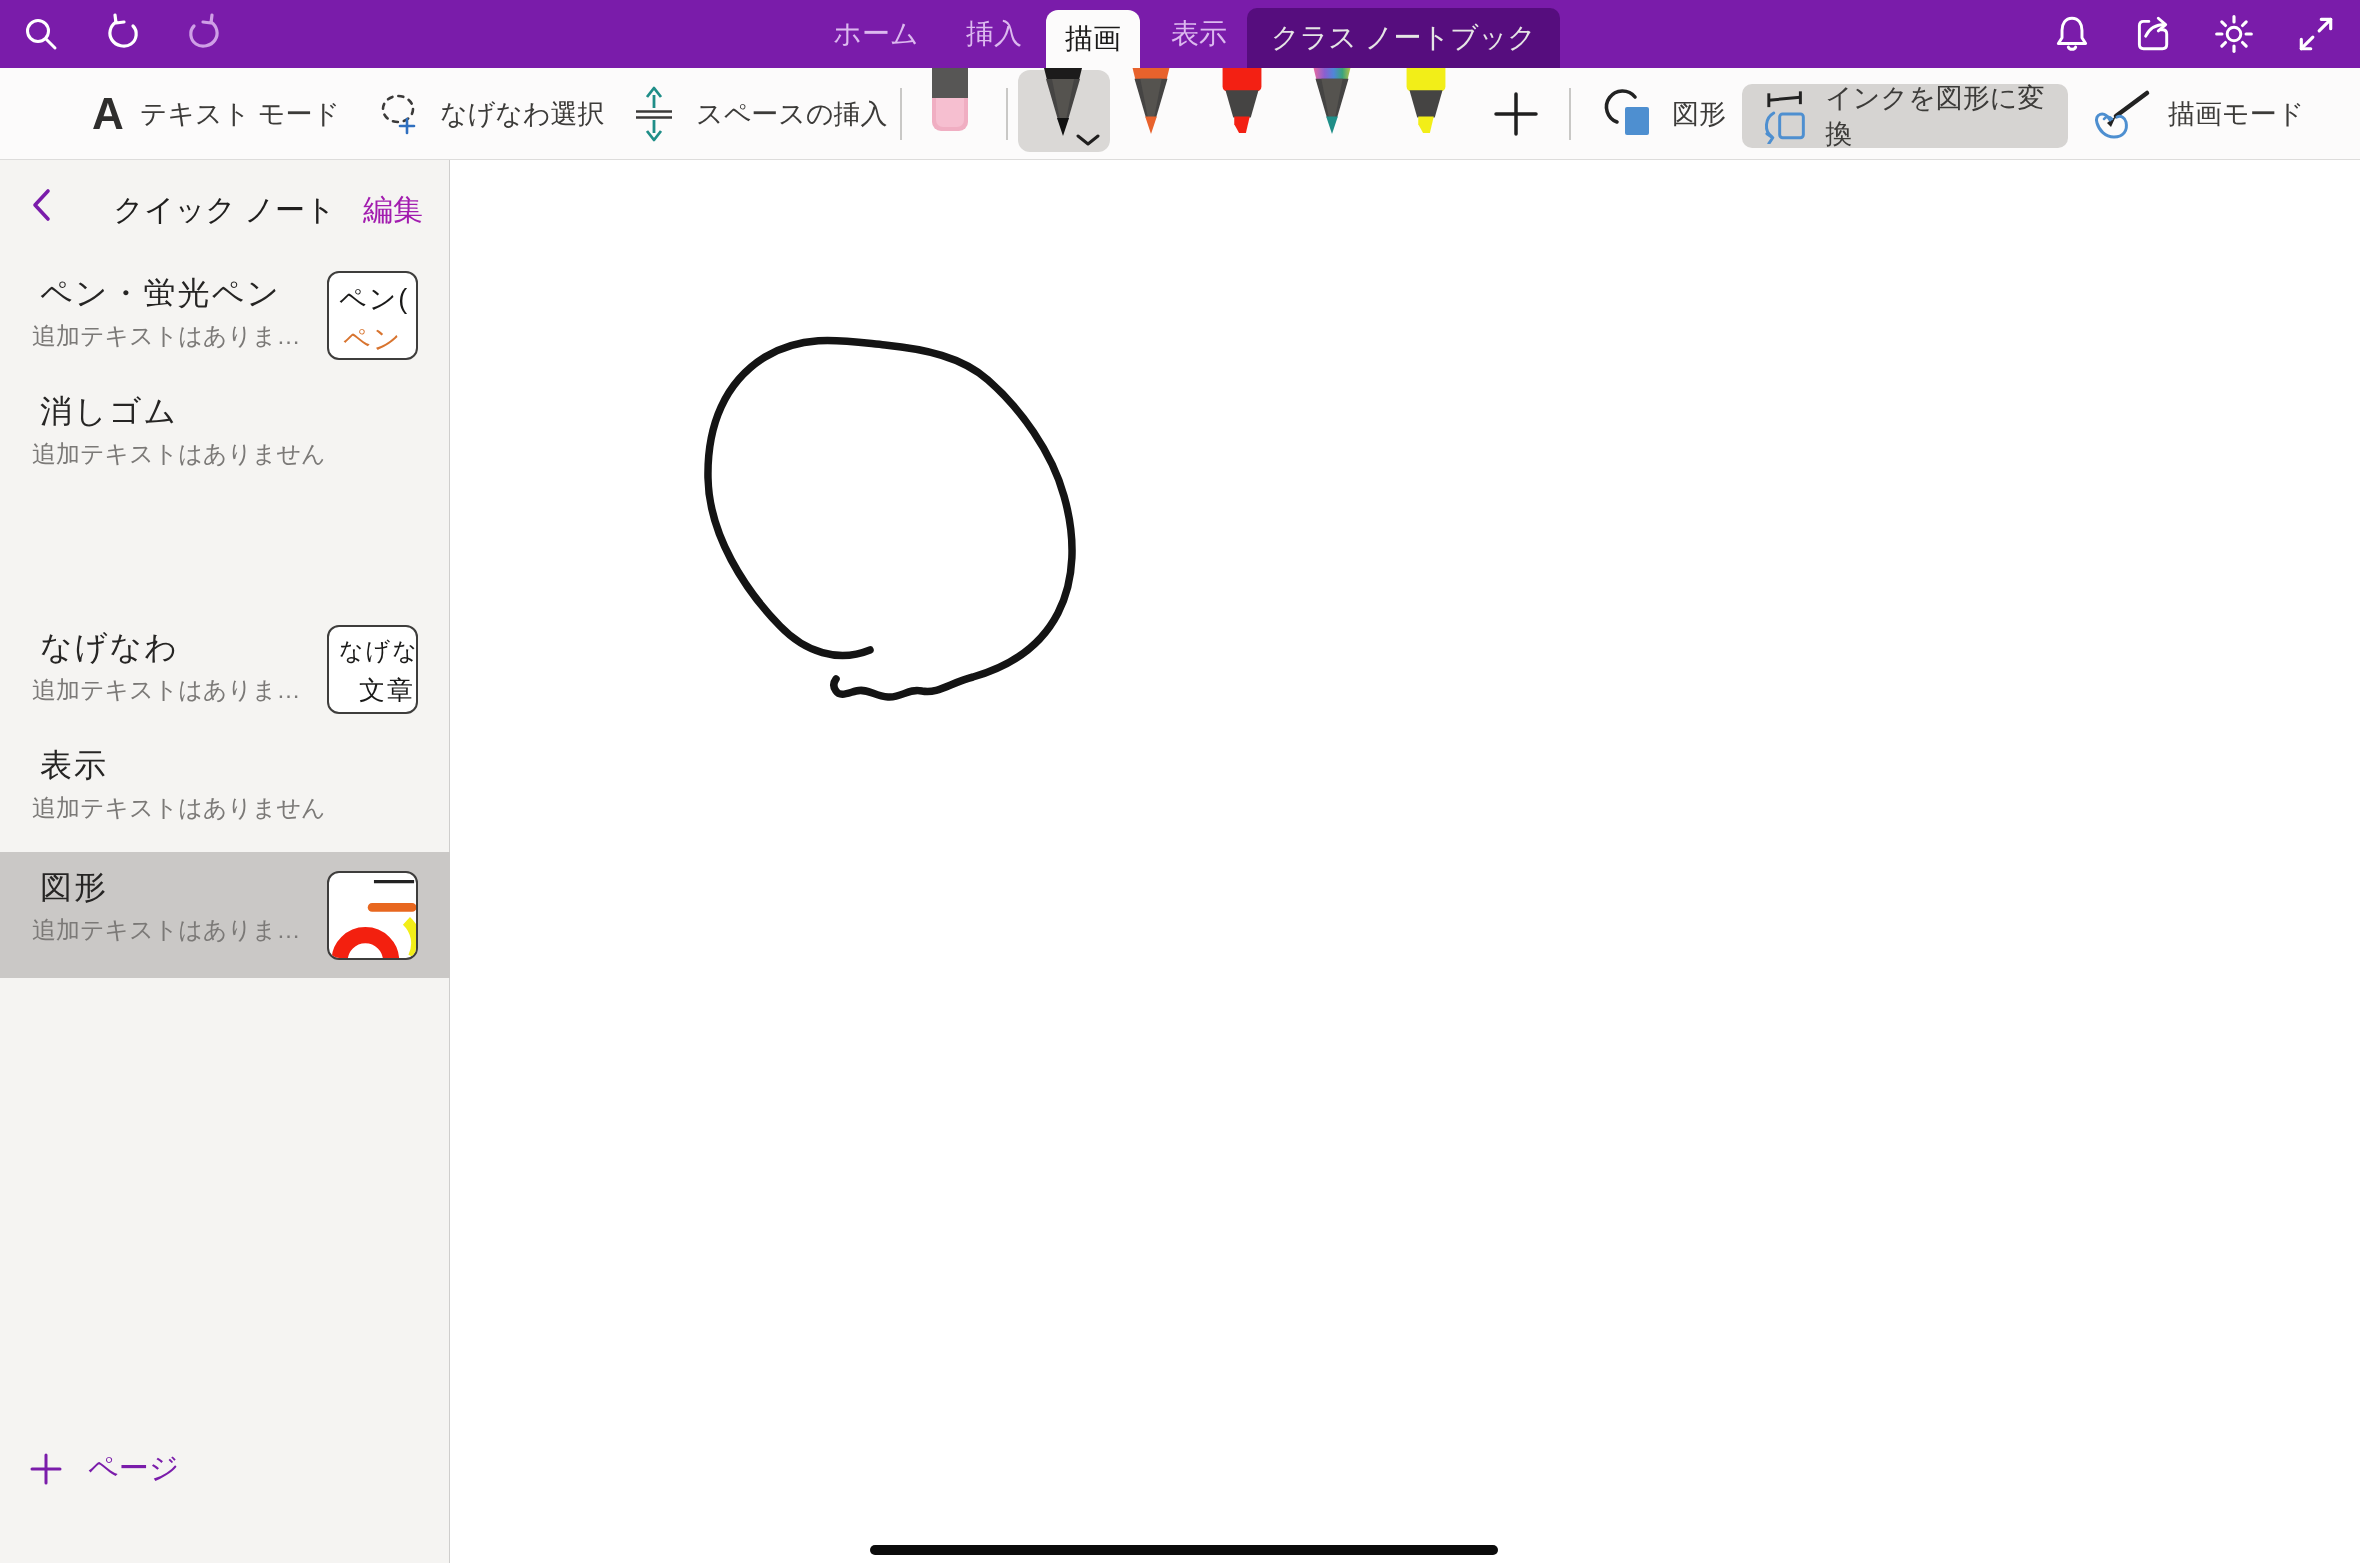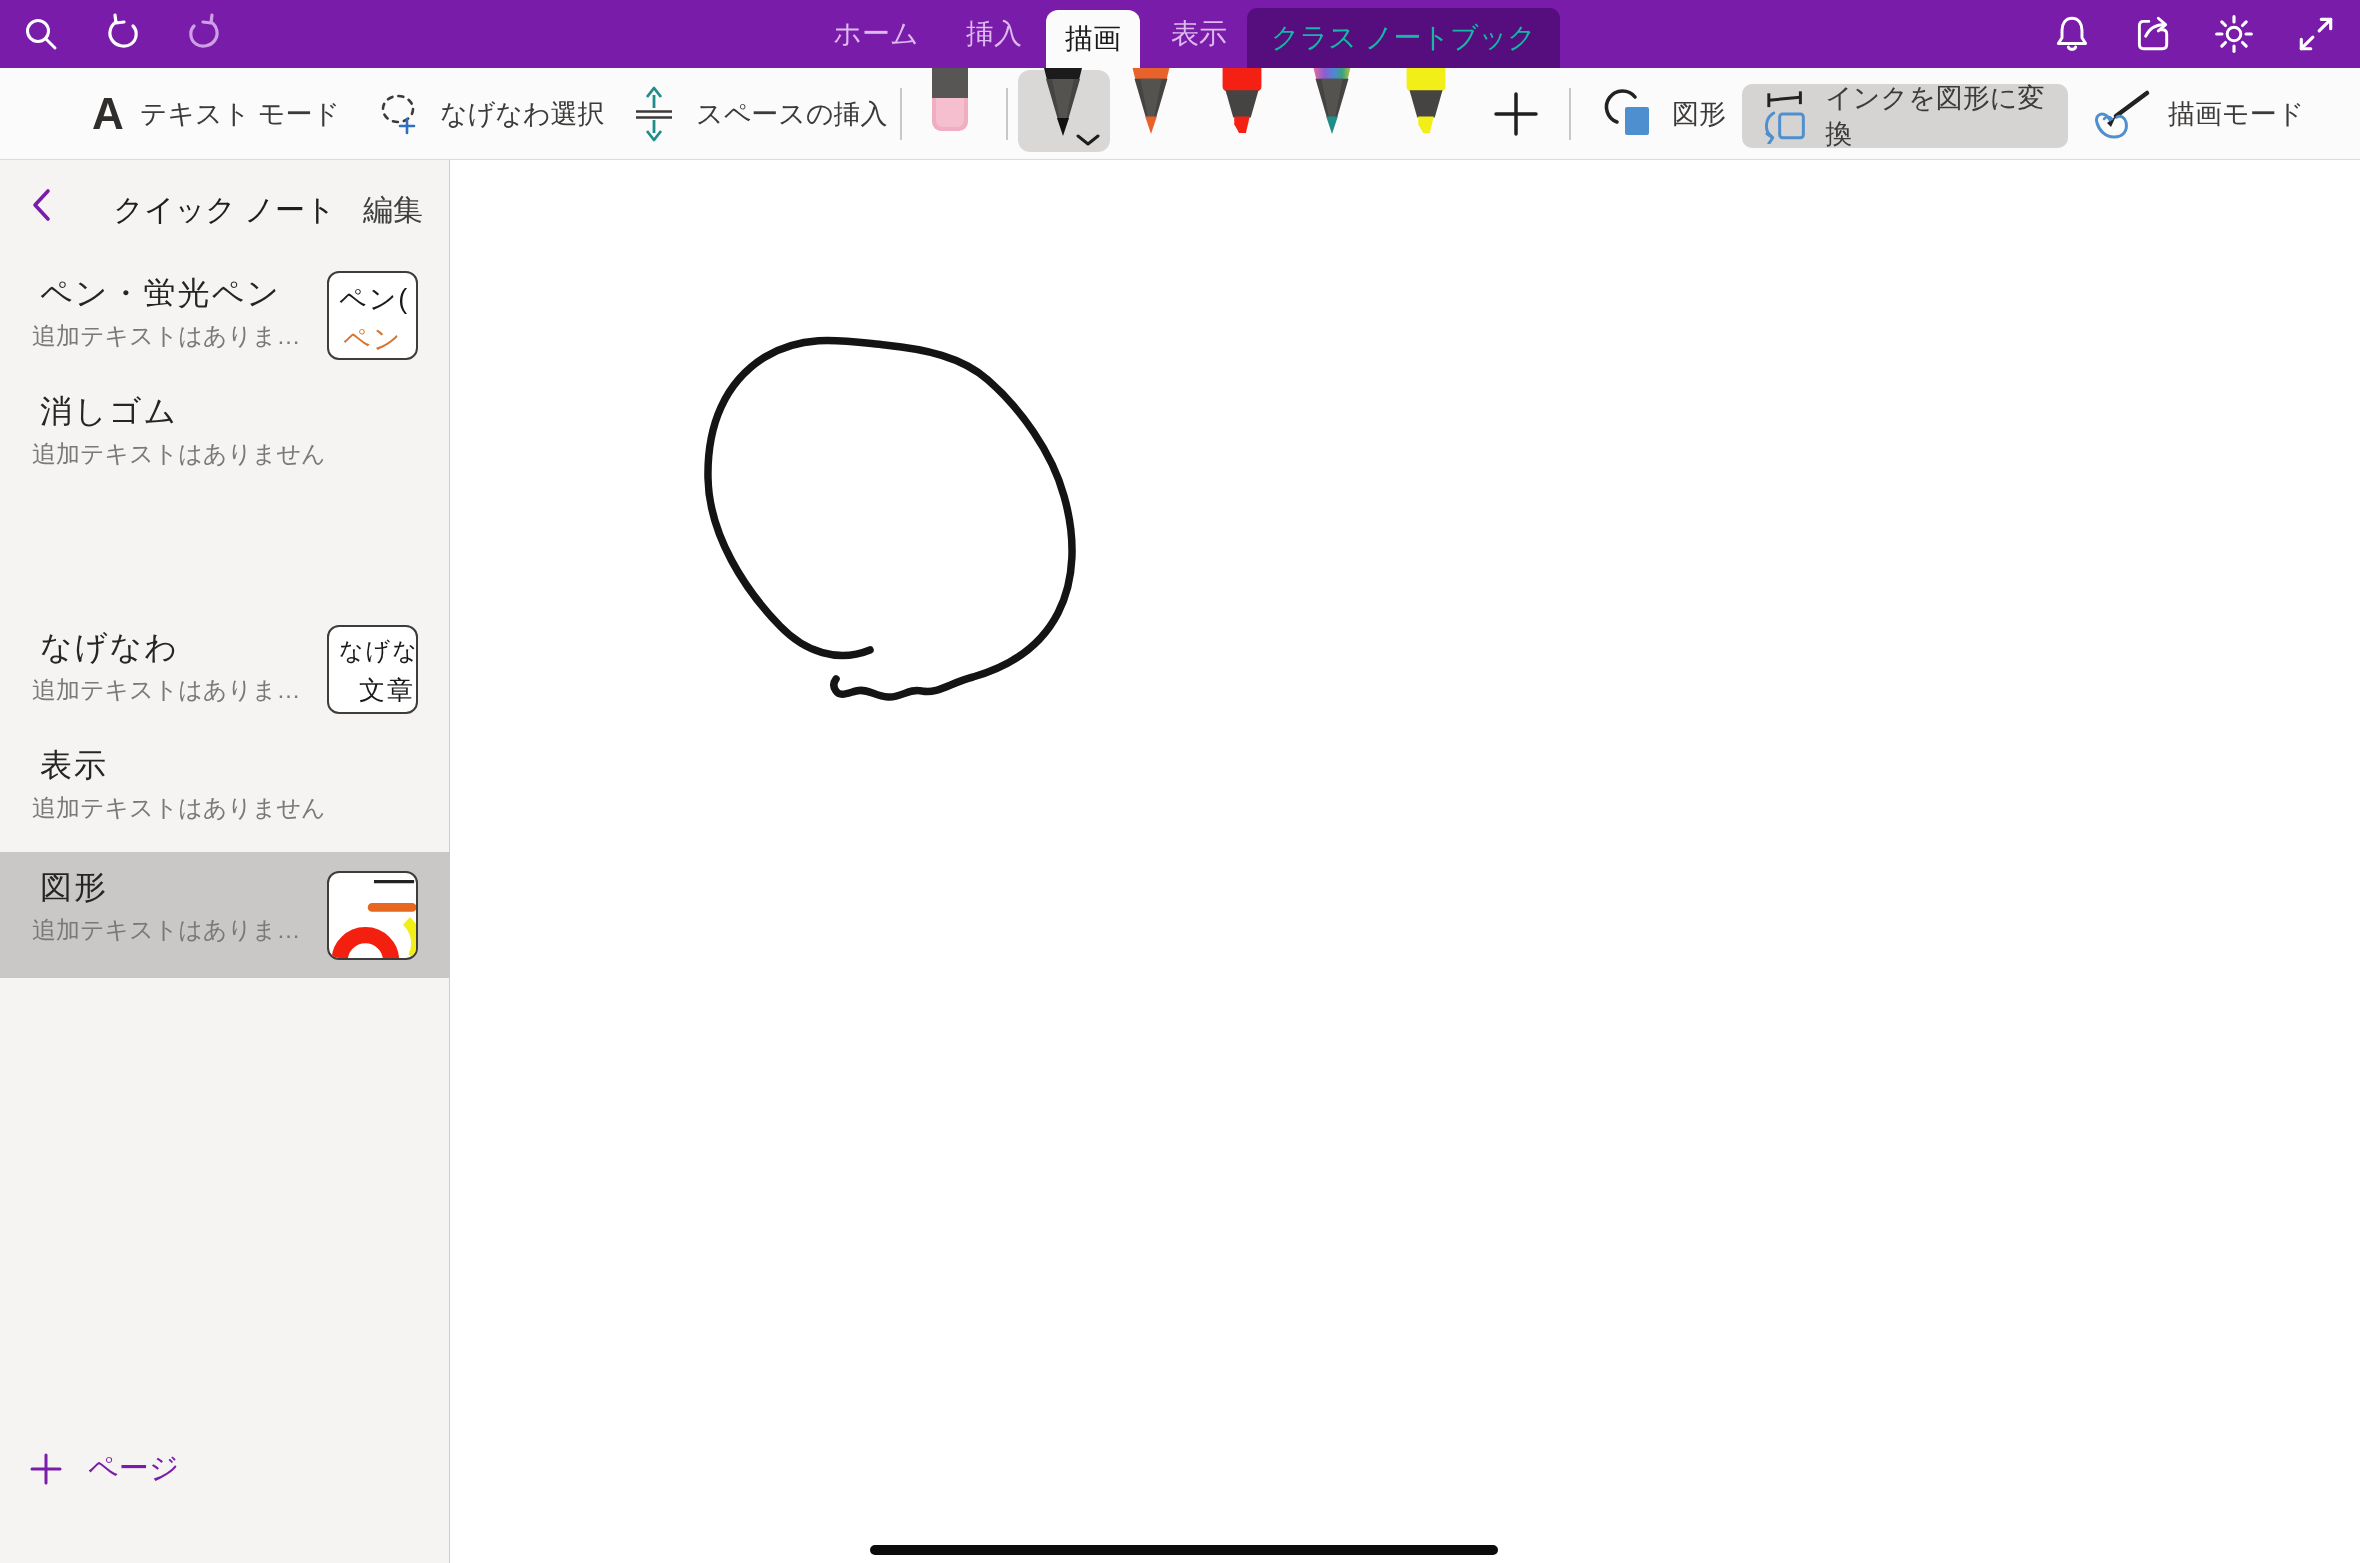--- a/index.html
+++ b/index.html
@@ -6,21 +6,21 @@
   html,body { width:2360px; height:1563px; }
   body { position:relative; background:#ffffff; overflow:hidden;
          font-family:"Liberation Sans","DejaVu Sans",sans-serif; color:#3a3938; }
 
   
   .topbar { position:absolute; left:0; top:0; width:2360px; height:68px; background:#7a1caa; }
   .tb-icon { position:absolute; top:13px; width:42px; height:42px; display:flex; align-items:center; justify-content:center; }
   .tab { position:absolute; top:0; height:68px; display:flex; align-items:center; justify-content:center;
          font-size:28px; color:#dcb9ef; }
   .tab.active { top:10px; height:58px; background:#fcfbfb; border-radius:12px 12px 0 0; color:#1b1a19; }
-  .tab.pill   { top:8px;  height:60px; background:#560d7e; border-radius:10px 10px 0 0; color:#14b8a6; }
+  .tab.pill   { top:8px;  height:60px; background:#560d7e; border-radius:10px 10px 0 0; color:#e5e5e5; }
 
   
   .toolbar { position:absolute; left:0; top:68px; width:2360px; height:92px;
              background:#fcfbfb; border-bottom:1px solid #dddcdb; }
   .tool { position:absolute; top:0; height:92px; display:flex; align-items:center; gap:16px;
           font-size:27px; color:#3c3b39; white-space:nowrap; }
   .vdiv { position:absolute; top:20px; width:2px; height:52px; background:#c9c8c6; }
   .pen  { position:absolute; top:0; }
   .pen-box { position:absolute; left:1018px; top:2px; width:92px; height:82px;
              background:#dad8d6; border-radius:12px; }
@@ -29,21 +29,21 @@
                  gap:14px; padding-left:14px; font-size:27px; color:#3c3b39; }
   .a-glyph { font-size:44px; font-weight:600; color:#2f2e2d; line-height:1; }
   .plus-btn { position:absolute; left:1490px; top:20px; width:52px; height:52px; }
 
   
   .sidebar { position:absolute; left:0; top:160px; width:450px; height:1403px;
              background:#f5f4f2; border-right:1px solid #cfcecd; }
   .sb-header { position:absolute; left:0; top:0; width:100%; height:96px; }
   .sb-title { position:absolute; left:0; top:30px; width:100%; text-align:center;
               font-size:30px; color:#201f1e; }
-  .sb-edit  { position:absolute; right:26px; top:30px; font-size:30px; color:#404040; }
+  .sb-edit  { position:absolute; right:26px; top:30px; font-size:30px; color:#a21caf; }
   .sb-back  { position:absolute; left:30px; top:28px; width:22px; height:34px; }
   .page-item { position:absolute; left:0; width:450px; height:118px; }
   .page-item.selected { background:#cac8c6; height:126px; }
   .pi-title { position:absolute; left:40px; top:14px; font-size:32px; color:#262524;
               letter-spacing:2px; white-space:nowrap; }
   .pi-sub   { position:absolute; left:32px; top:62px; font-size:24px; color:#7b7977; white-space:nowrap;text-align:center; }
   .thumb { position:absolute; right:32px; top:13px; width:91px; height:89px; background:#ffffff;
            border:2.5px solid #3e3d3c; border-radius:12px; overflow:hidden; }
   .thumb .t1 { position:absolute; left:10px; top:8px;  font-size:27px; color:#191918; white-space:nowrap; letter-spacing:2px;}
   .thumb .t2 { position:absolute; left:14px; top:48px; font-size:27px; color:#d8742f; white-space:nowrap; letter-spacing:2px;text-align:center;}

